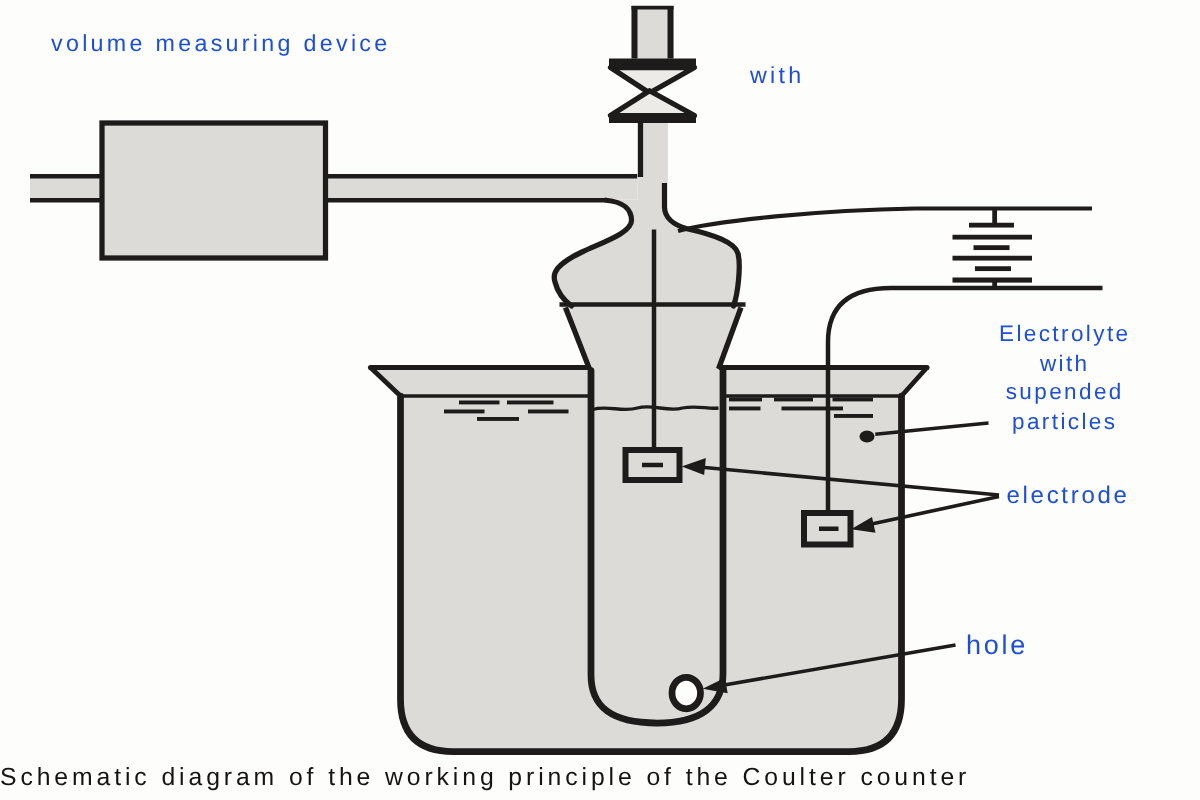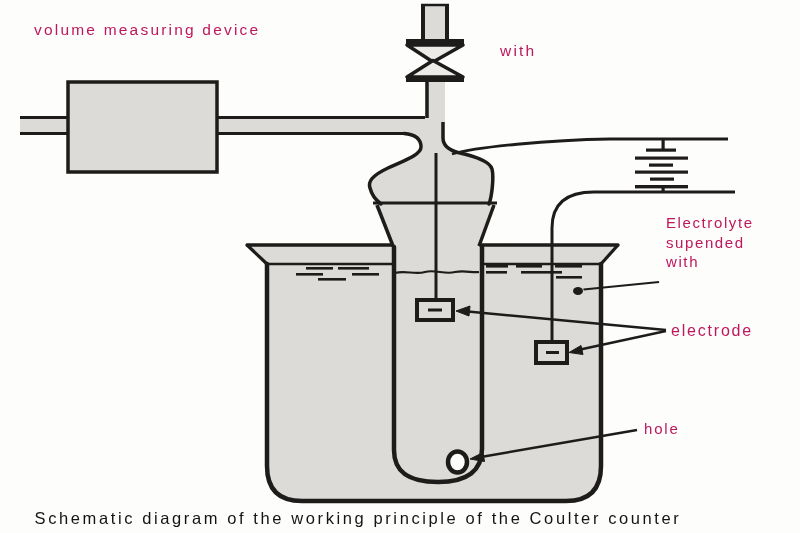--- a/index.html
+++ b/index.html
@@ -9,25 +9,25 @@
   }
   html,body{margin:0;padding:0;}
   body{font-family:"Liberation Sans", sans-serif; background:#fff;}
   .stage{
     position:relative; width:800px; height:533px; background:var(--bg);
     overflow:hidden; color:var(--line);
   }
   .stage svg{position:absolute; left:0; top:0;}
   .lbl{
     position:absolute; font-size:15.5px; letter-spacing:2.2px;
-    color:#be185d; white-space:nowrap; font-weight:500;
+    color:#1d4ed8; white-space:nowrap; font-weight:500;
   }
   .lbl-multi{line-height:19.5px;}
   .caption{
-    position:absolute; left:0; top:509px; width:716px; text-align:center;
+    position:absolute; left:0; top:509px; width:716px; 
     font-size:16.5px; letter-spacing:2.6px; color:#161412; font-weight:500;
   }
 </style>
 </head>
 <body>
 
 <div class="stage">
 
   <svg width="800" height="533" viewBox="0 0 800 533">
 
@@ -137,24 +137,25 @@
     <g stroke="#1e1c1a" fill="#1e1c1a">
       <path d="M637,430 L478,457.5" fill="none" stroke-width="2.4"></path>
       <path d="M470,459 L483,452.5 L484.5,461.5 Z" stroke-width="1"></path>
     </g>
   </svg>
 
   <div class="lbl" style="left:34px; top:21px;">volume measuring device</div>
 
   <div class="lbl" style="left:500px; top:42px;">with</div>
 
-  <div class="lbl lbl-multi" style="left:666px; top:213px; font-size:15px; letter-spacing:1.6px;">
+  <div class="lbl lbl-multi" style="left:666px; top:213px; font-size:15px; letter-spacing:1.6px;text-align:center;">
     <div>Electrolyte</div>
+    <div>with</div>
     <div>supended</div>
-    <div>with</div>
+    <div>particles</div>
   </div>
 
   <div class="lbl" style="left:671px; top:322px; font-size:16px; letter-spacing:1.8px;">electrode</div>
 
-  <div class="lbl" style="left:644px; top:420px; font-size:15px; letter-spacing:1.8px;">hole</div>
+  <div class="lbl" style="left:644px; top:420px; font-size:18px; letter-spacing:1.8px;">hole</div>
 
   <div class="caption">Schematic diagram of the working principle of the Coulter counter</div>
 </div>
 
 </body></html>

